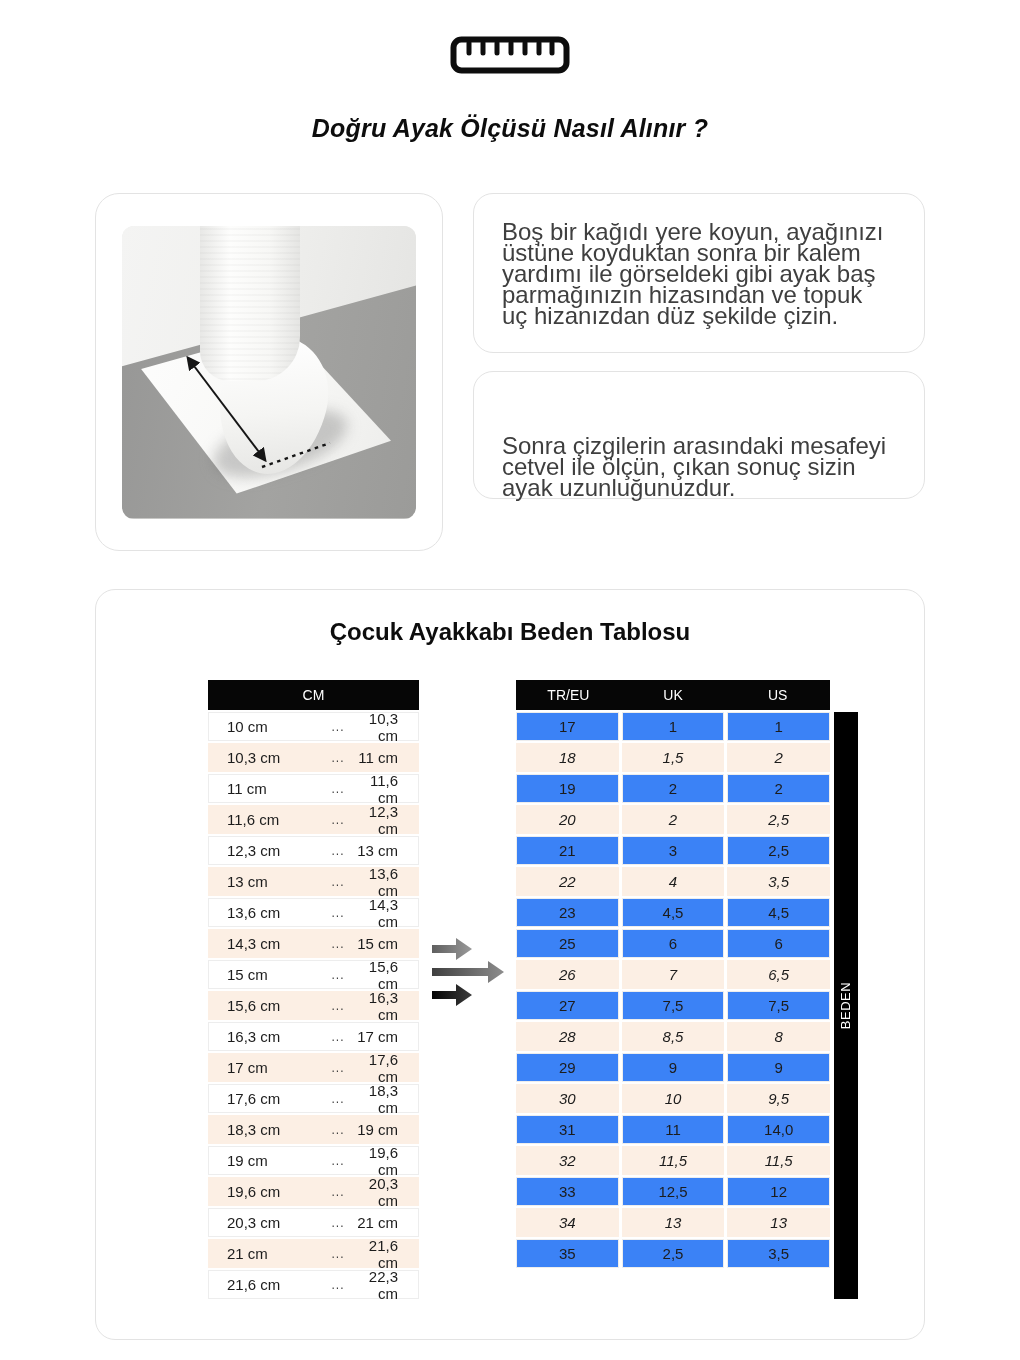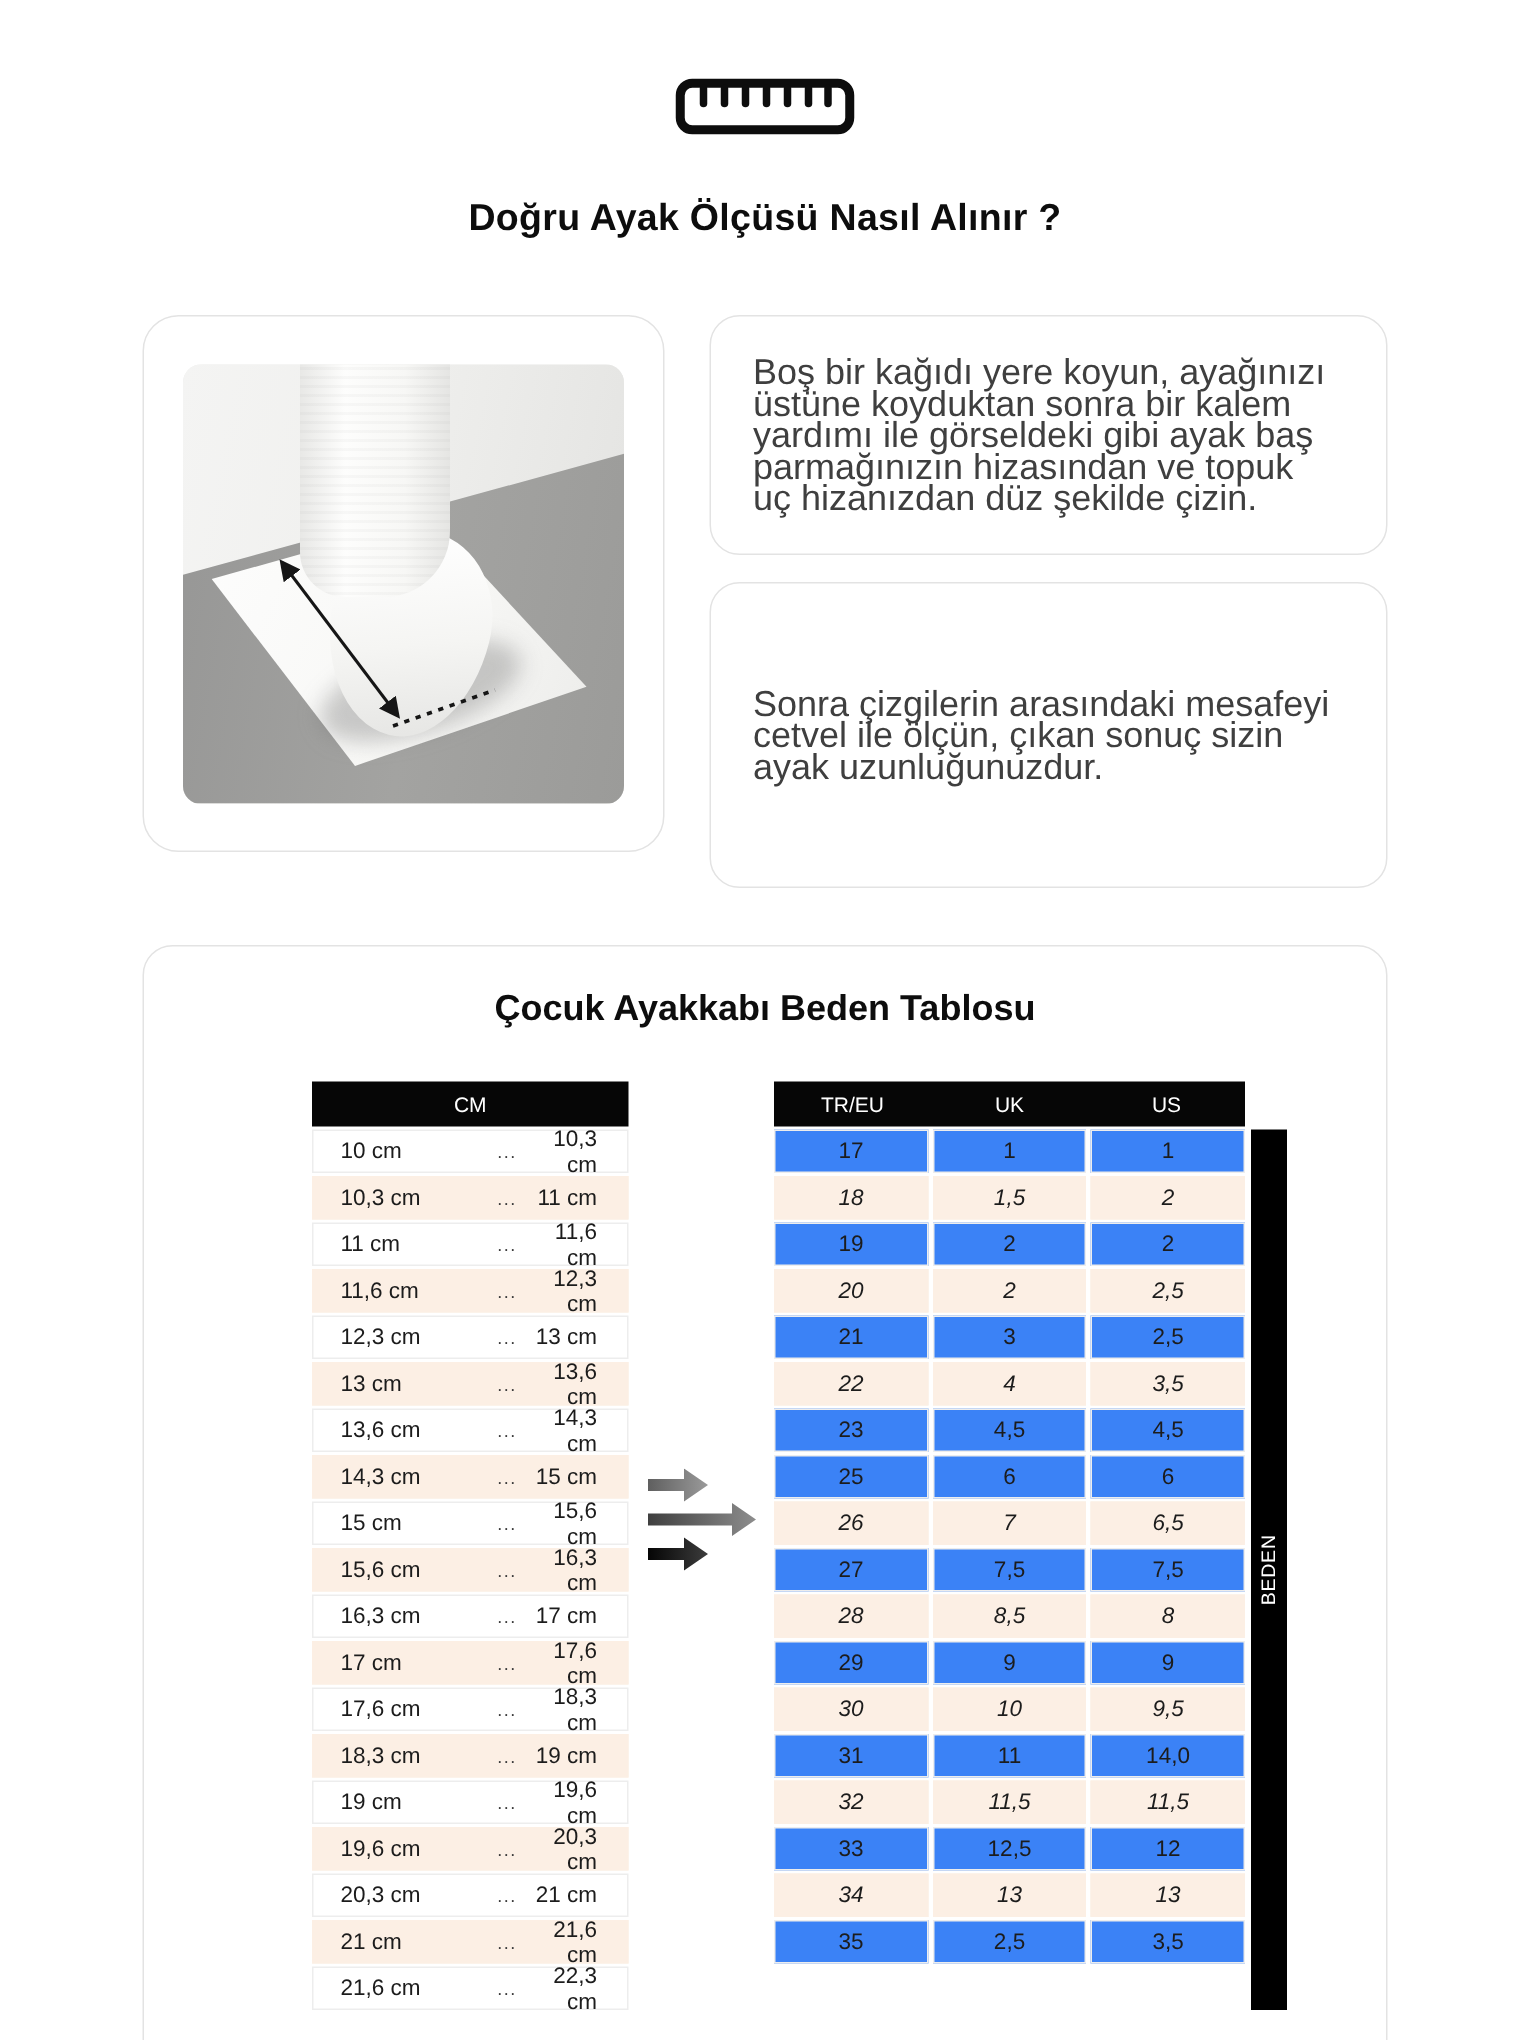--- a/index.html
+++ b/index.html
@@ -1,19 +1,19 @@
 <!DOCTYPE html>
 <html><head>
 <meta charset="utf-8">
 <style>
   html,body{margin:0;padding:0;background:#fff;}
   body{width:1020px;height:1360px;font-family:"Liberation Sans",sans-serif;color:#111;overflow:hidden;position:relative;}
 
   
-  .top-header{text-align:center;padding-top:52px;}
+  .top-header{text-align:center;padding-top:36px;font-style:italic;}
   .ruler-wrap{display:inline-block;line-height:0;}
   .page-title{font-size:25px;font-weight:bold;color:#0d0d0d;margin:36px 0 0;letter-spacing:.2px;}
 
   
   .howto{display:flex;gap:30px;margin:50px 95px 0;}
   .photo-card{width:348px;height:358px;border:1px solid #e3e3e3;border-radius:24px;
     display:flex;align-items:center;justify-content:center;box-sizing:border-box;flex:0 0 auto;}
   .photo{width:294px;height:293px;border-radius:12px;position:relative;overflow:hidden;background:#ededeb;}
   .photo>div{position:absolute;}
   .wall{inset:0;background:linear-gradient(102deg,#f4f4f3 0%,#f0f0ee 40%,#e2e2e0 100%);}
@@ -29,21 +29,21 @@
     border-radius:52% 48% 46% 54% / 38% 45% 55% 62%;}
   .leg{left:78px;top:-10px;width:100px;height:165px;border-radius:0 0 44px 30px;
     background:repeating-linear-gradient(to bottom,rgba(0,0,0,.025) 0 2px,rgba(255,255,255,0) 2px 6px),
       linear-gradient(90deg,#e8e8e6 0%,#fdfdfc 30%,#f7f7f5 70%,#e5e5e3 100%);}
   .measure-svg{position:absolute;inset:0;}
 
   .text-cards{flex:1;display:flex;flex-direction:column;gap:18px;}
   .info-card{border:1px solid #e3e3e3;border-radius:20px;box-sizing:border-box;
     display:flex;align-items:center;padding:0 30px 0 28px;}
   .info-card.first{height:160px;}
-  .info-card.second{height:204px;}
+  .info-card.second{height:128px;align-items:flex-end;}
   .info-card p{margin:0;font-size:24px;line-height:21px;color:#3f3f3f;}
 
   
   .size-card{margin:38px 95px 0;border:1px solid #e3e3e3;border-radius:20px;
     padding:28px 0 38px;box-sizing:border-box;}
   .chart-title{text-align:center;font-size:24px;font-weight:bold;color:#0d0d0d;margin:0 0 34px;}
   .tables{display:flex;align-items:flex-start;margin-left:112px;}
   .cm-table{width:211px;flex:0 0 auto;}
   .size-table{width:314px;flex:0 0 auto;}
   .t-header{background:#060606;color:#fff;height:30px;font-size:14px;

